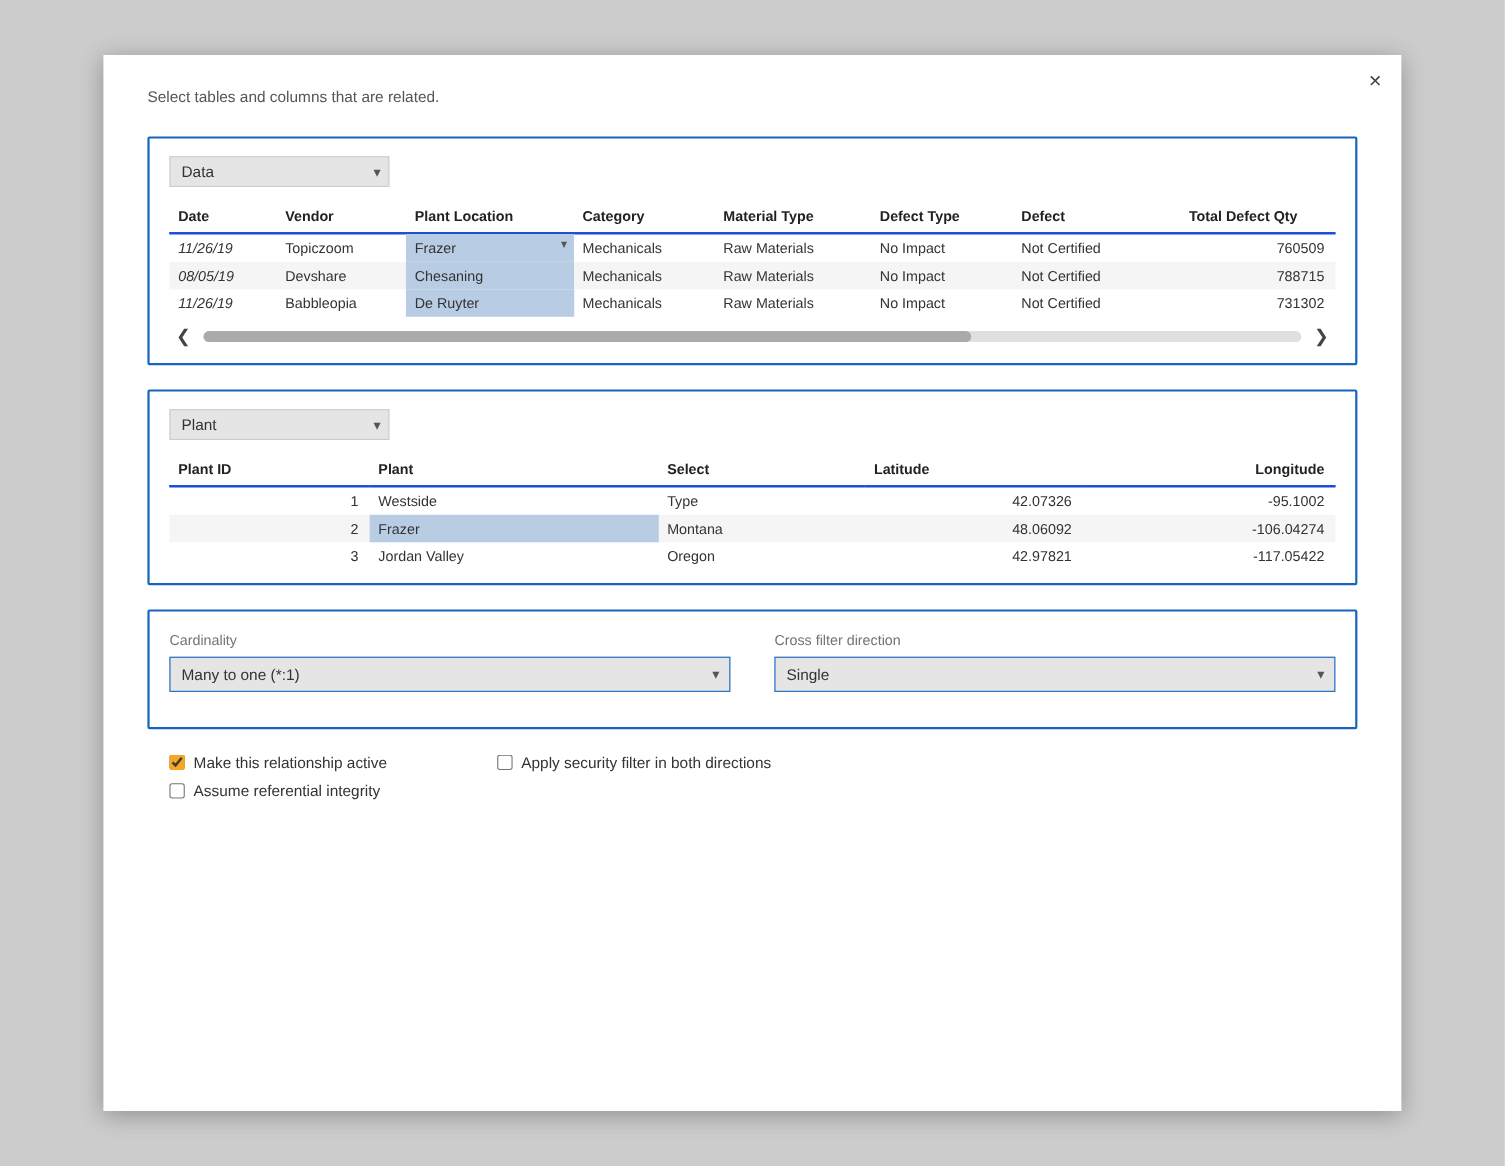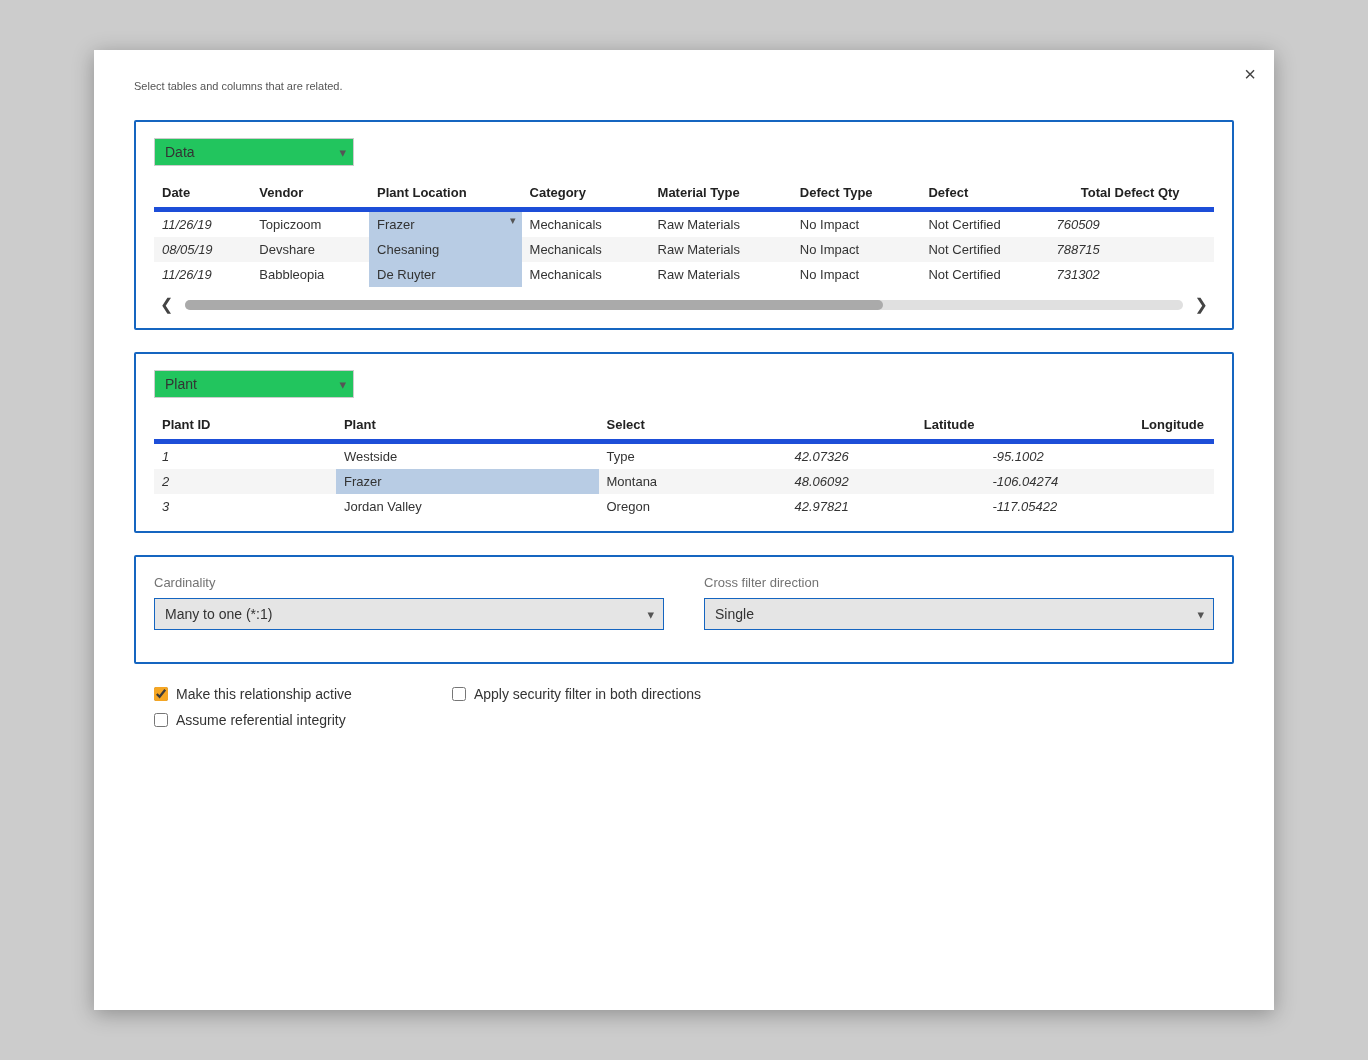--- a/index.html
+++ b/index.html
@@ -31,42 +31,42 @@
       border: none;
       line-height: 1;
     }
     .modal-title {
       font-size: 28px;
       font-weight: 300;
       color: #333;
       margin-bottom: 10px;
     }
     .modal-subtitle {
-      font-size: 11px;
+      font-size: 14px;
       color: #555;
       margin-bottom: 28px;
     }
     .section-box {
       border: 2.5px solid #1565C0;
       border-radius: 2px;
       margin-bottom: 22px;
       padding: 16px 18px 12px 18px;
       background: white;
     }
     .dropdown-row {
       display: flex;
       align-items: center;
       margin-bottom: 14px;
     }
     .dropdown-select {
       border: 1px solid #ccc;
       padding: 5px 28px 5px 10px;
       font-size: 14px;
       color: #333;
-      background: #22c55e;
+      background: #e5e5e5;
       appearance: none;
       -webkit-appearance: none;
       min-width: 200px;
       cursor: pointer;
       position: relative;
     }
     .dropdown-wrapper {
       position: relative;
       display: inline-block;
     }
@@ -82,33 +82,33 @@
     }
     .data-table {
       width: 100%;
       border-collapse: collapse;
       font-size: 13px;
     }
     .data-table th {
       text-align: left;
       font-weight: 700;
       padding: 5px 10px 7px 8px;
-      border-bottom: 5px solid #1d4ed8;
+      border-bottom: 2px solid #1d4ed8;
       white-space: nowrap;
       color: #222;
     }
     .data-table td {
       padding: 5px 10px 5px 8px;
       color: #333;
       white-space: nowrap;
     }
     .data-table tr:nth-child(even) td {
       background: #f5f5f5;
     }
-    .data-table td.num { text-align: left; font-style: italic; }
+    .data-table td.num { text-align: right; }
     .scroll-row {
       display: flex;
       align-items: center;
       justify-content: space-between;
       margin-top: 6px;
     }
     .scroll-arrow {
       cursor: pointer;
       font-size: 16px;
       color: #444;
@@ -285,21 +285,21 @@
           <option>Plant</option>
         </select>
       </div>
     </div>
     <table class="data-table">
       <thead>
         <tr>
           <th style="">Plant ID</th>
           <th>Plant</th>
           <th>Select</th>
-          <th style="text-align:right;">Latitude</th>
+          <th style="">Latitude</th>
           <th style="text-align:right;">Longitude</th>
         </tr>
       </thead>
       <tbody>
         <tr>
           <td class="num">1</td>
           <td>Westside</td>
           <td>Type</td>
           <td class="num">42.07326</td>
           <td class="num">-95.1002</td>

